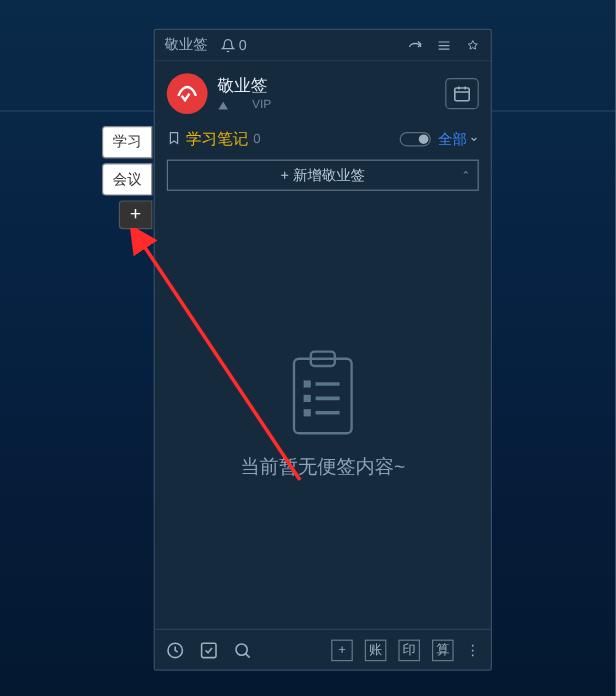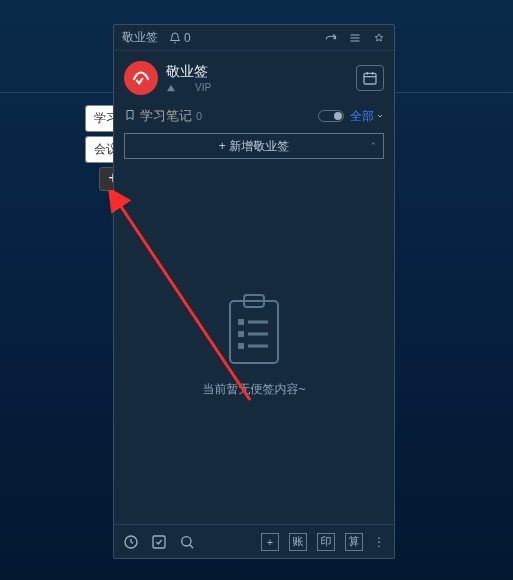--- a/index.html
+++ b/index.html
@@ -45,21 +45,21 @@
     color: #fff;
     font-size: 16px;
     padding: 2px 6px;
     width: 28px;
     margin-left: 14px;
     border: 1px solid #555;
   }
   
   .app-window {
     position: absolute;
-    left: 113px;
+    left: 128px;
     top: 24px;
     width: 282px;
     height: 535px;
     background: #152a3d;
     border: 1px solid rgba(120, 150, 180, 0.35);
     border-radius: 2px;
     display: flex;
     flex-direction: column;
     color: #9cb0c2;
     font-size: 12px;
@@ -97,21 +97,21 @@
   .calendar-btn {
     width: 28px; height: 26px; border: 1px solid rgba(156, 176, 194, 0.5); border-radius: 4px;
     display: flex; align-items: center; justify-content: center; cursor: pointer;
   }
   
   .section-bar {
     display: flex; align-items: center; justify-content: space-between;
     padding: 4px 10px;
   }
   .section-left { display: flex; align-items: center; gap: 4px; }
-  .section-name { color: #a3a3a3; font-size: 13px; }
+  .section-name { color: #eab308; font-size: 13px; }
   .section-count { color: #6d8296; font-size: 11px; }
   .section-right { display: flex; align-items: center; gap: 6px; }
   .toggle {
     width: 26px; height: 12px; border: 1px solid rgba(156, 176, 194, 0.5); border-radius: 8px;
     position: relative; cursor: pointer;
   }
   .toggle::after {
     content: ""; position: absolute; right: 1px; top: 1px; width: 8px; height: 8px;
     border-radius: 50%; background: #9cb0c2;
   }
@@ -123,21 +123,21 @@
     background: transparent; color: #b8c9d8; font-size: 12px;
     display: flex; align-items: center; justify-content: center; cursor: pointer;
     position: relative;
   }
   .add-btn .corner { position: absolute; right: 6px; font-size: 9px; color: #6d8296; }
   
   .content {
     flex: 1; display: flex; flex-direction: column; align-items: center; justify-content: center;
     gap: 12px;
   }
-  .empty-text { color: #8da3b7; font-size: 12px; }
+  .empty-text { color: #8da3b7; font-size: 16px; }
   
   .footer {
     height: 34px; border-top: 1px solid rgba(120, 150, 180, 0.2);
     display: flex; align-items: center; justify-content: space-between; padding: 0 8px;
   }
   .footer-left, .footer-right { display: flex; align-items: center; gap: 10px; }
   .ft-icon {
     width: 18px; height: 18px; display: flex; align-items: center; justify-content: center;
     cursor: pointer; color: #9cb0c2;
   }

